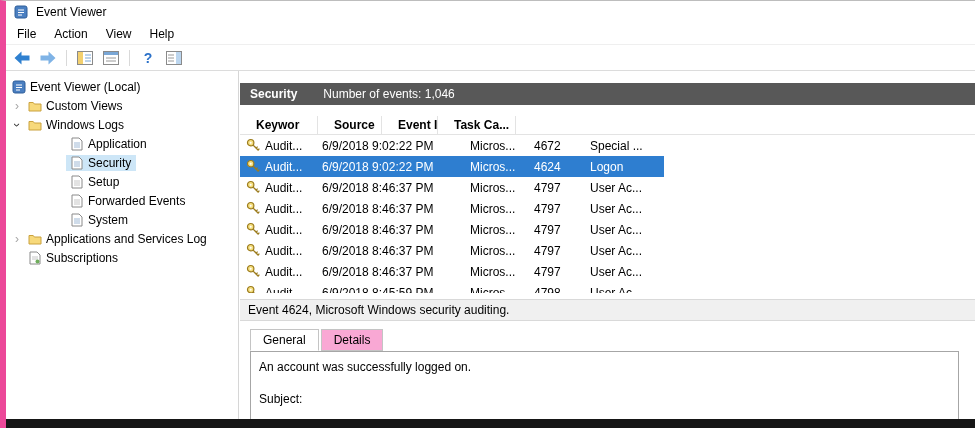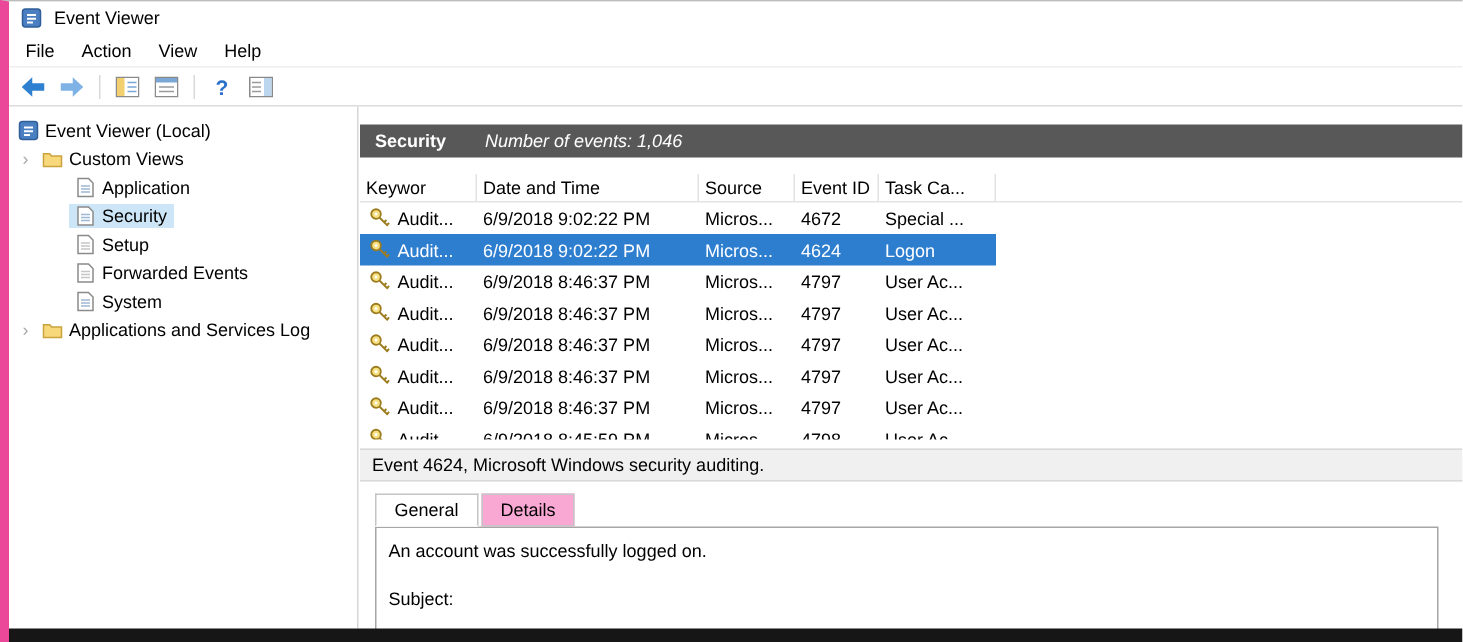--- a/index.html
+++ b/index.html
@@ -22,37 +22,37 @@
   .help-glyph { color:#2b71c9; font-weight:bold; font-size:14px; }
   
   .main { position:absolute; top:70px; left:0; right:0; bottom:9px; }
   .tree {
     position:absolute; top:0; left:0; width:233px; height:100%;
     border-right:1px solid #d6d6d6; padding-top:6px; overflow:hidden; white-space:nowrap;
   }
   .splitter { position:absolute; left:233px; top:0; width:4px; height:100%; cursor:col-resize; }
   .titem { height:19px; display:flex; align-items:center; }
   .lvl1 { padding-left:4px; }
-  .lvl2 { padding-left:40px; }
+  .lvl2 { padding-left:60px; }
   .chev { width:14px; display:inline-block; text-align:center; color:#a6a6a6; font-size:12px; line-height:12px; }
   .chev.expanded { color:#333; transform:rotate(90deg); }
   .hlbox { display:flex; align-items:center; padding:1px 5px 1px 2px; }
   .sel .hlbox { background:#cde6f7; }
   .ticon { display:inline-flex; width:18px; justify-content:center; align-items:center; }
   .tlabel { padding-left:2px; }
   
   .content { position:absolute; left:234px; top:0; right:0; height:100%; }
   .sec-header {
     position:absolute; top:12px; left:0; right:0; height:22px;
     background:#585858; color:#fff; display:flex; align-items:center; padding-left:10px;
   }
   .sec-title { font-weight:bold; }
-  .sec-count { margin-left:26px;font-style:italic; }
+  .sec-count { margin-left:26px; }
   .grid-header { position:absolute; top:42px; left:0; right:0; height:22px; border-bottom:1px solid #e3e3e3; display:flex; align-items:flex-end; }
-  .gh-cell { padding:0 4px; border-right:1px solid #e3e3e3; height:18px; line-height:18px; overflow:hidden; white-space:nowrap; }
+  .gh-cell { padding:0 16px; border-right:1px solid #e3e3e3; height:18px; line-height:18px; overflow:hidden; white-space:nowrap;font-weight:bold; }
   .w-key { width:78px; } .w-date { width:148px; } .w-src { width:64px; } .w-id { width:56px; } .w-task { width:78px; }
   .rows { position:absolute; top:64px; left:0; right:0; height:158px; overflow:hidden; }
   .trow { display:flex; align-items:center; height:21px; width:424px; }
   .trow.selected { background:#2e7ed0; color:#fff; }
   .cell { padding:0 4px; overflow:hidden; white-space:nowrap; }
   .c-key { width:78px; display:flex; align-items:center; gap:3px; }
   .c-date { width:148px; } .c-src { width:64px; }
   .c-id { width:56px; text-align:left; } .c-task { width:78px; }
   
   .detail { position:absolute; top:228px; left:0; right:0; bottom:0; background:#fff; }
@@ -149,20 +149,31 @@
         <span class="hlbox">
           <span class="ticon">
             <svg width="14" height="12" viewBox="0 0 14 12">
                 <path d="M1 2.5 h4.2 l1.2 1.5 H13 v7 H1 z" fill="#f7d97b" stroke="#caa23e"></path>
               </svg>
           </span>
           <span class="tlabel">Custom Views</span>
         </span>
       </div>
 
+      <div class="titem lvl1">
+        <span class="chev expanded">›</span>
+        <span class="hlbox">
+          <span class="ticon">
+            <svg width="14" height="12" viewBox="0 0 14 12">
+                <path d="M1 2.5 h4.2 l1.2 1.5 H13 v7 H1 z" fill="#f7d97b" stroke="#caa23e"></path>
+              </svg>
+          </span>
+          <span class="tlabel">Windows Logs</span>
+        </span>
+      </div>
 
       <div class="titem lvl2">
         <span class="hlbox">
           <span class="ticon">
             <svg width="12" height="14" viewBox="0 0 12 14">
                 <path d="M1 1 h7 l3 3 v9 h-10 z" fill="#fff" stroke="#8a8a8a"></path>
                 <path d="M3 6 h6 M3 8 h6 M3 10 h6" stroke="#9fb8d4" fill="none"></path>
               </svg>
           </span>
           <span class="tlabel">Application</span>
@@ -222,34 +233,46 @@
         <span class="hlbox">
           <span class="ticon">
             <svg width="14" height="12" viewBox="0 0 14 12">
                 <path d="M1 2.5 h4.2 l1.2 1.5 H13 v7 H1 z" fill="#f7d97b" stroke="#caa23e"></path>
               </svg>
           </span>
           <span class="tlabel">Applications and Services Log</span>
         </span>
       </div>
 
+      <div class="titem lvl1">
+        <span class="chev"> </span>
+        <span class="hlbox">
+          <span class="ticon">
+            <svg width="12" height="14" viewBox="0 0 12 14">
+                <path d="M1 1 h7 l3 3 v9 h-10 z" fill="#fff" stroke="#8a8a8a"></path>
+                <path d="M3 6 h6 M3 8 h6" stroke="#c6c6c6" fill="none"></path>
+                <circle cx="8.5" cy="10.5" r="2" fill="#6fae5c"></circle>
+              </svg>
+          </span>
+          <span class="tlabel">Subscriptions</span>
+        </span>
+      </div>
     </div>
 
     <div class="splitter"></div>
 
     <div class="content">
 
       <div class="sec-header">
         <span class="sec-title">Security</span>
         <span class="sec-count">Number of events: 1,046</span>
       </div>
 
       <div class="grid-header">
         <span class="gh-cell w-key">Keywor</span>
-        <span class="gh-cell w-date">Date and Time</span>
         <span class="gh-cell w-src">Source</span>
         <span class="gh-cell w-id">Event ID</span>
         <span class="gh-cell w-task">Task Ca...</span>
       </div>
 
       <div class="rows">
 
         <div class="trow">
           <span class="cell c-key">
               <span class="ticon">

